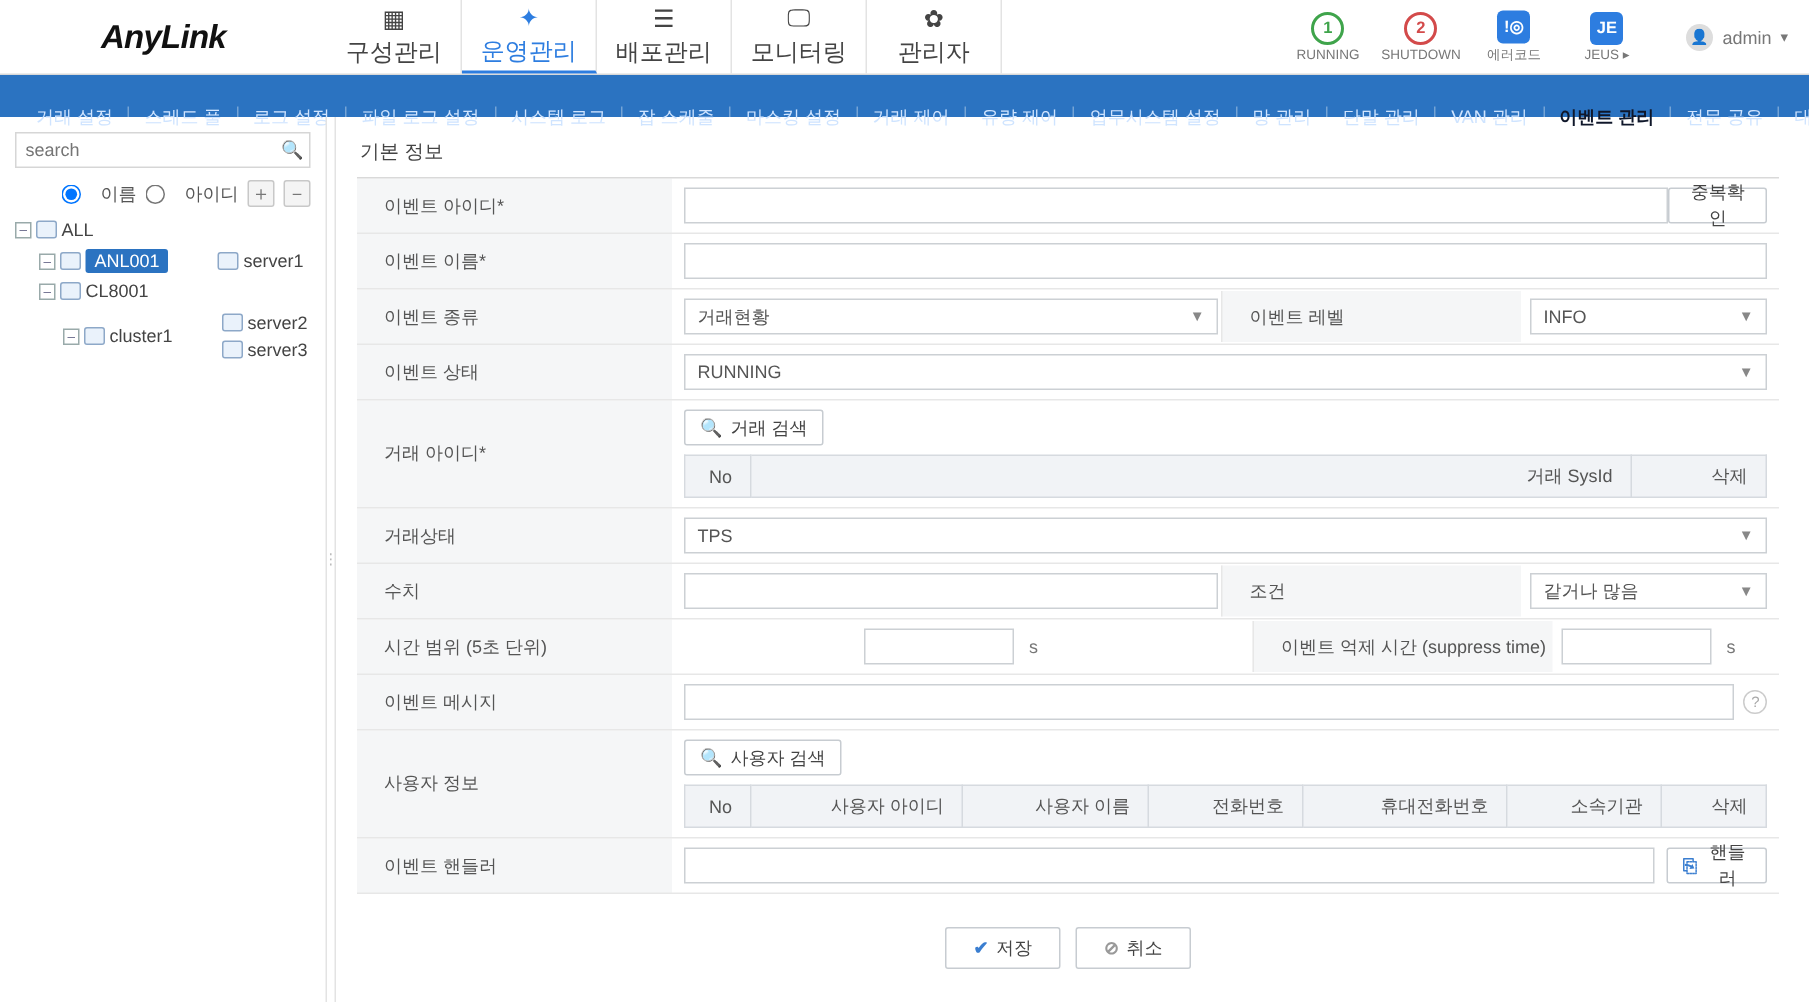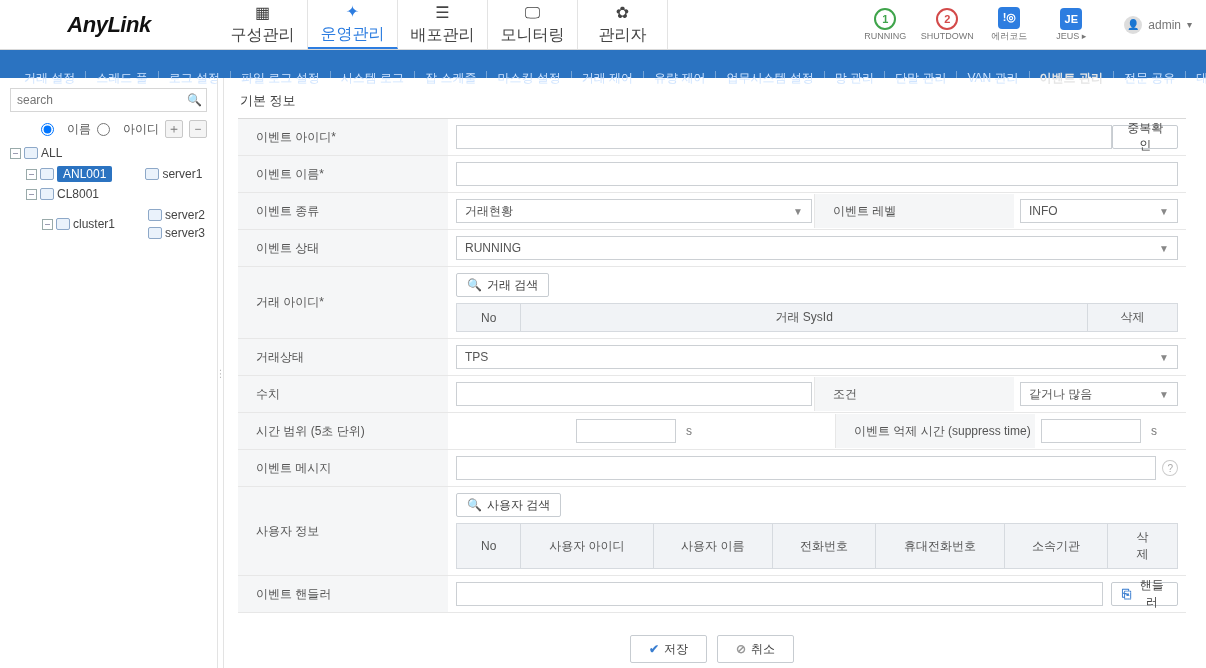--- a/index.html
+++ b/index.html
@@ -22,21 +22,21 @@
 .circ.red   { border-color:#d34a4a; color:#d34a4a; }
 .square-badge { width:22px; height:22px; border-radius:4px; background:#2d7de0; color:#fff; display:flex; align-items:center; justify-content:center; font-size:11px; font-weight:bold; }
 .user-box { display:flex; align-items:center; gap:6px; color:#777; margin-left:18px; cursor:pointer; }
 .user-box .avatar { width:18px; height:18px; border-radius:50%; background:#ddd; display:inline-flex; align-items:center; justify-content:center; font-size:10px; color:#888;}
 .user-box .chev { font-size:10px; }
 
 
 .subnav { height:28px; background:#2b73c1; color:#cfe4ff; display:flex; align-items:center; padding:0 14px; gap:0; font-size:12px; }
 .subnav .snitem { padding:0 10px; border-right:1px solid rgba(255,255,255,.35); cursor:pointer; white-space:nowrap; line-height:14px;margin-top:28px; }
 .subnav .snitem:last-child { border-right:none; }
-.subnav .snitem.active { color:#e5e5e5; font-weight:bold; }
+.subnav .snitem.active { color:#0f172a; font-weight:bold; }
 
 
 .body { display:flex; height: calc(668px - 50px - 28px); }
 .sidebar { width:218px; border-right:1px solid #e3e3e3; padding:10px 10px 0 10px; display:flex; flex-direction:column; position:relative;}
 .splitter { width:6px; background:#fff; border-right:1px solid #e3e3e3; display:flex; align-items:center; justify-content:center; color:#bbb; font-size:10px; cursor:ew-resize;}
 .main { flex:1; padding:10px 20px 18px 14px; overflow:auto; }
 
 
 .search-wrap { position:relative; margin-bottom:8px; }
 .search-wrap input { width:100%; height:24px; border:1px solid #d6d6d6; padding:0 24px 0 6px; font-size:12px; color:#888; }
@@ -67,21 +67,21 @@
 table.form .half { width:100%; }
 .select { height:24px; border:1px solid #ccd0d4; background:#fff; display:flex; align-items:center; justify-content:space-between; padding:0 8px; font-size:12px; color:#555; cursor:pointer; }
 .select .arr { color:#888; font-size:10px; }
 .btn { height:24px; border:1px solid #c7ccd1; background:#fff; padding:0 10px; font-size:12px; color:#444; display:inline-flex; align-items:center; gap:5px; cursor:pointer; border-radius:2px;}
 .btn .bic { color:#3a7ed0; font-weight:bold; }
 .inner-cols { display:flex; gap:10px; }
 .inner-cols > .col { flex:1; display:flex; align-items:center; gap:6px;justify-content:center; }
 .inner-label { width:200px; background:#f5f6f7; height:34px; display:flex; align-items:center; padding-left:18px; margin:-6px 0 -6px -8px; border-left:1px solid #e7e7e7; color:#555;}
 .unit { color:#777; margin-left:4px; }
 .mini-table { border:1px solid #d6dadf; width:100%; border-collapse:collapse; margin-top:6px;}
-.mini-table th { background:#f1f3f6; font-weight:normal; color:#555; font-size:12px; border:1px solid #d6dadf; padding:5px 24px; text-align:center;}
+.mini-table th { background:#f1f3f6; font-weight:normal; color:#555; font-size:12px; border:1px solid #d6dadf; padding:5px 12px; text-align:right;}
 .mini-table th:first-child { width:44px; }
 .help-ic { margin-left:6px; color:#aaa; border:1px solid #ccc; width:16px; height:16px; display:inline-flex; align-items:center; justify-content:center; border-radius:50%; font-size:10px;}
 
 
 .footer-actions { display:flex; justify-content:center; gap:10px; margin-top:22px; }
 .footer-actions .btn { height:28px; padding:0 18px; }
 .footer-actions .save .bic { color:#3a7ed0; }
 .footer-actions .cancel .bic { color:#999; }
 </style>
 </head>

